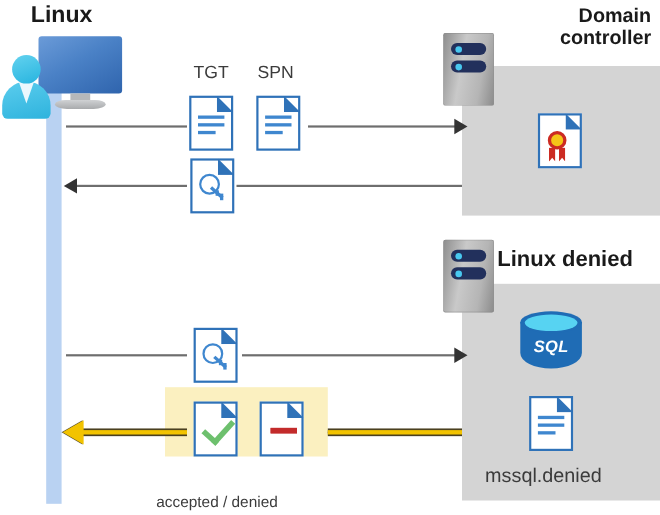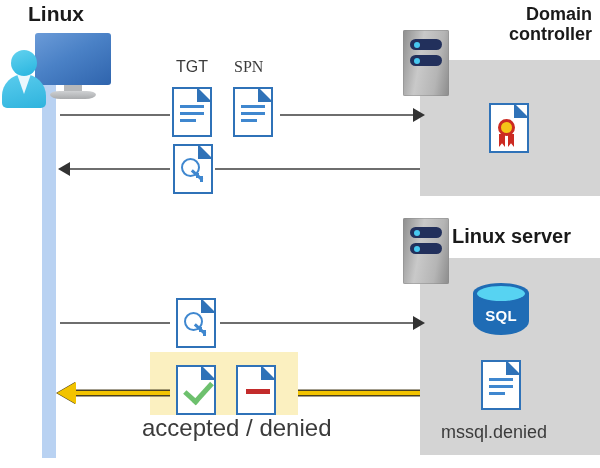--- a/index.html
+++ b/index.html
@@ -83,37 +83,37 @@
       filter:drop-shadow(-0.6px 0 0 #4a4020);}
 
   
   #cert .seal{position:absolute;left:9px;top:16px;width:17px;height:17px;border-radius:50%;
       background:#f5c518;border:3px solid #cc2b22;box-sizing:border-box;}
   #cert .rib{position:absolute;width:6px;height:13px;background:#cc2b22;top:31px;}
   #cert .rib.a{left:10px;clip-path:polygon(0 0,100% 0,100% 100%,50% 72%,0 100%);}
   #cert .rib.b{left:19px;clip-path:polygon(0 0,100% 0,100% 100%,50% 72%,0 100%);}
 
   
-  #sql{left:473px;top:283px;width:56px;height:62px;}
+  #sql{left:473px;top:283px;width:56px;height:62px;font-style:italic;}
   #sql .sidewall{position:absolute;left:0;top:10px;width:56px;height:42px;background:#1f6cb5;
       border-radius:0 0 28px 28px/0 0 14px 14px;}
   #sql .toplip{position:absolute;left:0;top:0;width:56px;height:20px;border-radius:50%;background:#1f6cb5;}
   #sql .topface{position:absolute;left:4px;top:3px;width:48px;height:15px;border-radius:50%;background:#57d3f2;}
   #sql .txt{position:absolute;left:0;top:24px;width:56px;text-align:center;color:#fff;
       font-size:15px;font-weight:bold;letter-spacing:0.3px;}
 </style>
 </head>
 <body>
 
 <div class="abs panel" id="dc-panel"></div>
 <div class="abs panel" id="linux-panel"></div>
 
 <div class="abs title" id="client-title">Linux</div>
 <div class="abs title" id="dc-title">Domain controller</div>
-<div class="abs title" id="linux-title">Linux server</div>
+<div class="abs title" id="linux-title">Linux denied</div>
 
 <div class="abs rack" id="dc-rack">
   <div class="bar">
       <div class="led"></div>
     </div>
   <div class="bar">
       <div class="led"></div>
     </div>
 </div>
 <div class="abs rack" id="linux-rack">
@@ -139,21 +139,21 @@
 
 <div class="abs lbl" style="left:176px;top:58px;text-align:center;">TGT</div>
 <div class="abs doc" style="left:172px;top:87px;">
   <div class="body"></div>
     <div class="fold2"></div>
   <div class="ln" style="top:18px;width:24px;"></div>
   <div class="ln" style="top:25px;width:24px;"></div>
   <div class="ln" style="top:32px;width:16px;"></div>
 </div>
 
-<div class="abs lbl" style="left:234px;top:58px;font-family:Liberation Serif, serif;">SPN</div>
+<div class="abs lbl" style="left:234px;top:58px;">SPN</div>
 <div class="abs doc" style="left:233px;top:87px;">
   <div class="body"></div>
     <div class="fold2"></div>
   <div class="ln" style="top:18px;width:24px;"></div>
   <div class="ln" style="top:25px;width:24px;"></div>
   <div class="ln" style="top:32px;width:16px;"></div>
 </div>
 
 <div class="abs arrow-l" style="left:58px;top:162px;"></div>
 <div class="abs hline" style="left:70px;top:168px;width:100px;"></div>
@@ -192,21 +192,21 @@
   <div class="body"></div>
     <div class="fold2"></div>
   <div class="check"></div>
 </div>
 <div class="abs doc cross" style="left:236px;top:365px;">
   <div class="body"></div>
     <div class="fold2"></div>
   <span></span>
     <span></span>
 </div>
-<div class="abs lbl" style="left:142px;top:414px;font-size:24px;">accepted / denied</div>
+<div class="abs lbl" style="left:142px;top:448px;font-size:14px;">accepted / denied</div>
 
 <div class="abs doc" id="cert" style="left:489px;top:103px;">
   <div class="body"></div>
     <div class="fold2"></div>
   <div class="rib a"></div>
     <div class="rib b"></div>
   <div class="seal"></div>
 </div>
 
 <div class="abs" id="sql">

